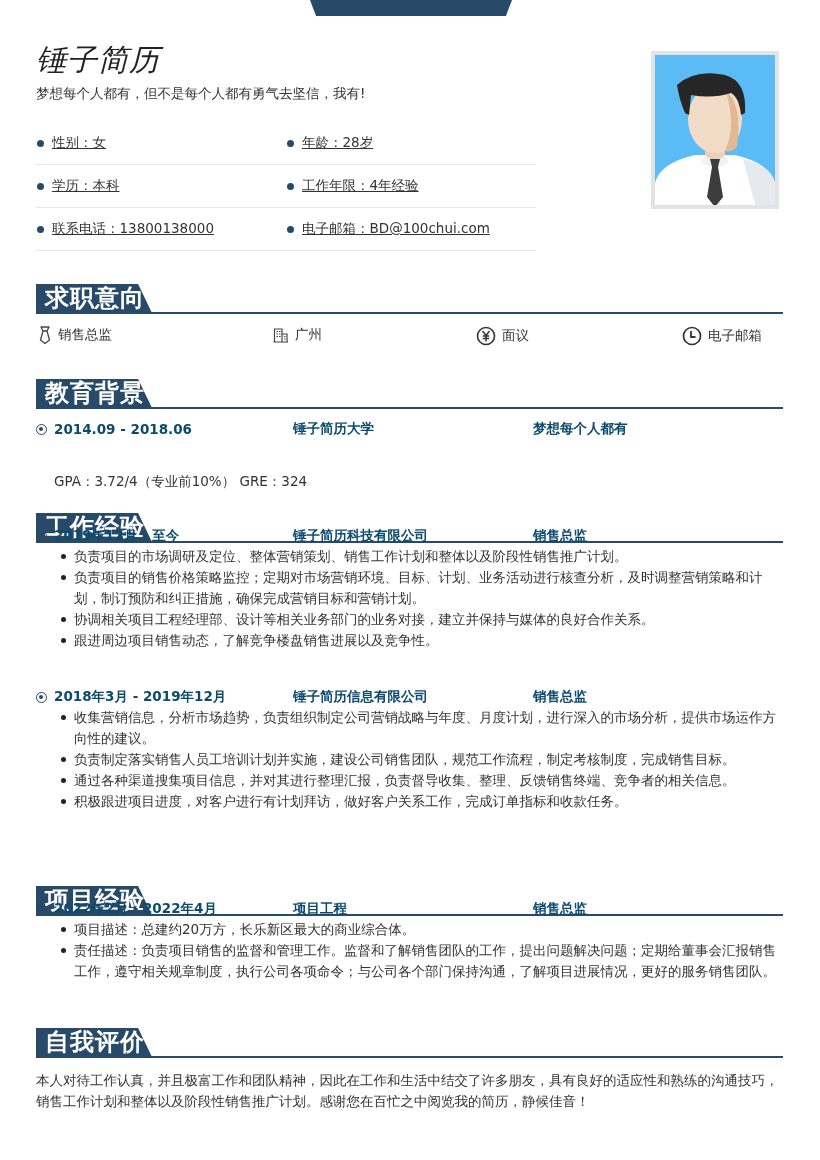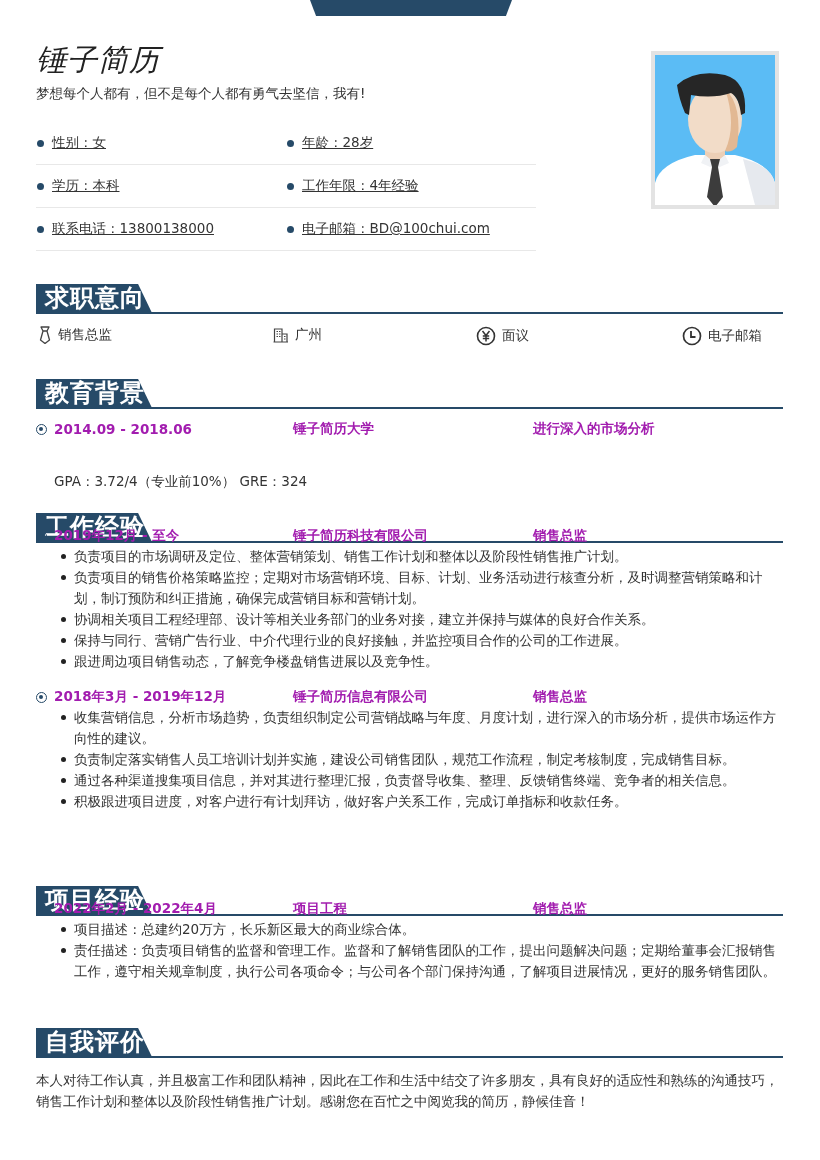--- a/index.html
+++ b/index.html
@@ -11,21 +11,21 @@
   .info-row { display:flex; height:43px; border-bottom:1px solid #e8e8e8; align-items:center;text-decoration:underline; }
   .info-cell { width:250px; display:flex; align-items:center; font-size:13.5px; color:#333; }
   .dot { width:7px; height:7px; background:#264a68; border-radius:50%; margin-right:8px; margin-left:1px; }
   .photo { position:absolute; left:651px; top:51px; width:128px; height:158px; background:#e3e3e3; padding:4px; }
   .photo-inner { width:100%; height:100%; background:#5bbcf5; position:relative; overflow:hidden; }
   .sec-head { position:absolute; left:36px; width:747px; height:30px; border-bottom:2px solid #264a68; }
   .sec-tab { position:absolute; left:0; bottom:-1px; height:29px; width:116px; background:#264a68; color:#fff; font-size:24px; font-weight:bold; padding-left:9px; line-height:29px; clip-path:polygon(0 0,88% 0,100% 100%,0 100%); letter-spacing:1px; }
   .intent { position:absolute; left:36px; top:326px; width:747px; display:flex; font-size:13.5px; color:#333; }
   .intent-item { display:flex; align-items:center; position:absolute; }
   .intent-item svg { margin-right:6px; }
-  .entry-head { position:absolute; left:36px; width:747px; height:20px; display:flex; align-items:center; font-size:13.5px; font-weight:bold; color:#a21caf; }
+  .entry-head { position:absolute; left:36px; width:747px; height:20px; display:flex; align-items:center; font-size:13.5px; font-weight:bold; color:#0c4a6e; }
   .radio { width:11px; height:11px; border:1.5px solid #264a68; border-radius:50%; position:relative; margin-right:7px; }
   .radio::after { content:""; position:absolute; left:2px; top:2px; width:4px; height:4px; background:#264a68; border-radius:50%; }
   .eh-date { width:239px; }
   .eh-org { width:240px; }
   .plain-line { position:absolute; left:54px; font-size:13.5px; color:#333;margin-top:32px; }
   ul.bullets { position:absolute; left:56px; width:730px; list-style:none; font-size:13.5px; line-height:21px; color:#333; }
   ul.bullets li { position:relative; padding-left:18px; }
   ul.bullets li::before { content:""; position:absolute; left:5px; top:8px; width:5px; height:5px; background:#222; border-radius:50%; }
   .para { position:absolute; left:36px; top:1070px; width:747px; font-size:13.5px; line-height:21px; color:#333; }
 </style>
@@ -118,38 +118,37 @@
   </div>
 </div>
 
 <div class="sec-head" style="top:379px;">
   <div class="sec-tab">教育背景</div>
 </div>
 <div class="entry-head" style="top:419px;">
   <span class="radio"></span>
   <span class="eh-date">2014.09 - 2018.06</span>
   <span class="eh-org">锤子简历大学</span>
-  <span>进行深入的市场分析</span>
+  <span>梦想每个人都有</span>
 </div>
 <div class="plain-line" style="top:441px;">GPA：3.72/4（专业前10%） GRE：324</div>
 
 <div class="sec-head" style="top:513px;padding-left:29px;">
   <div class="sec-tab">工作经验</div>
 </div>
 <div class="entry-head" style="top:526px;">
   <span class="radio"></span>
   <span class="eh-date">2019年12月 - 至今</span>
   <span class="eh-org">锤子简历科技有限公司</span>
   <span>销售总监</span>
 </div>
 <ul class="bullets" style="top:546px;">
   <li>负责项目的市场调研及定位、整体营销策划、销售工作计划和整体以及阶段性销售推广计划。</li>
   <li>负责项目的销售价格策略监控；定期对市场营销环境、目标、计划、业务活动进行核查分析，及时调整营销策略和计划，制订预防和纠正措施，确保完成营销目标和营销计划。</li>
   <li>协调相关项目工程经理部、设计等相关业务部门的业务对接，建立并保持与媒体的良好合作关系。</li>
-  <li>保持与同行、营销广告行业、中介代理行业的良好接触，并监控项目合作的公司的工作进展。</li>
   <li>跟进周边项目销售动态，了解竞争楼盘销售进展以及竞争性。</li>
 </ul>
 
 <div class="entry-head" style="top:687px;">
   <span class="radio"></span>
   <span class="eh-date">2018年3月 - 2019年12月</span>
   <span class="eh-org">锤子简历信息有限公司</span>
   <span>销售总监</span>
 </div>
 <ul class="bullets" style="top:707px;">

